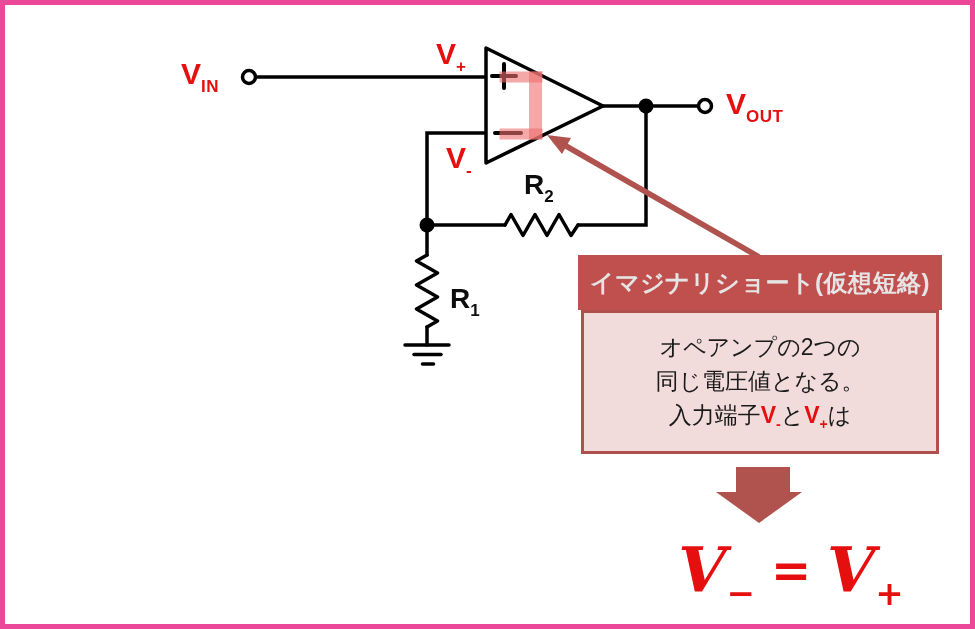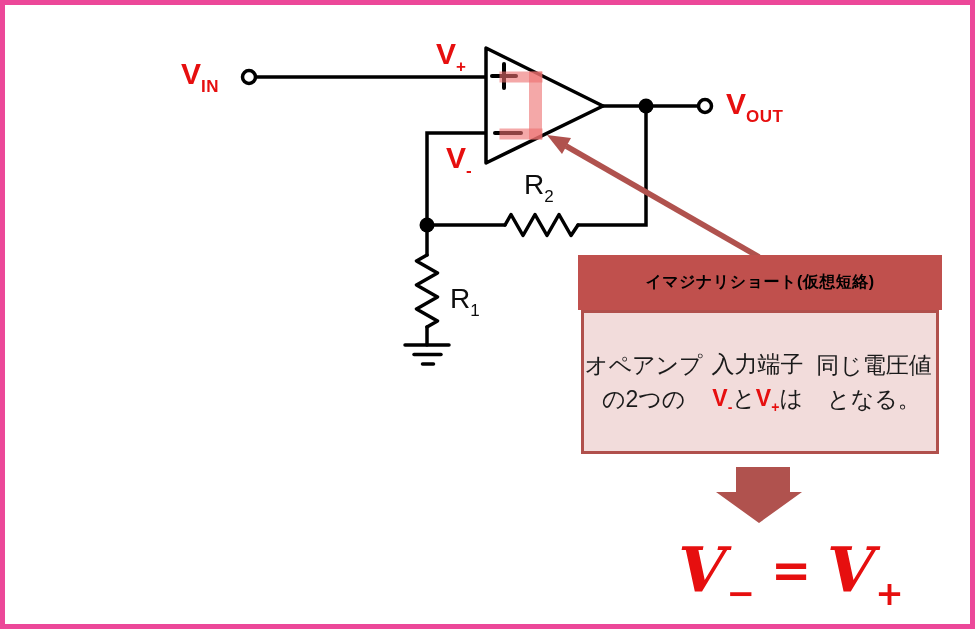--- a/index.html
+++ b/index.html
@@ -5,32 +5,32 @@
   html,body{margin:0;padding:0;background:#ffffff;}
   .canvas{
     position:relative;width:975px;height:629px;box-sizing:border-box;
     background:#ffffff;border:5px solid #ec4899;overflow:hidden;
     font-family:"Liberation Sans",sans-serif;
   }
   svg.layer{position:absolute;left:0;top:0;width:975px;height:629px;}
   
   .vlabel{position:absolute;font-weight:bold;color:#e60f0f;font-size:30px;line-height:1;white-space:nowrap;}
   .vlabel .sub{font-size:17px;position:relative;top:8px;letter-spacing:0.5px;}
-  .rlabel{position:absolute;font-weight:normal;color:#0d0d0d;font-size:28px;line-height:1;white-space:nowrap;}
+  .rlabel{position:absolute;font-weight:bold;color:#0d0d0d;font-size:28px;line-height:1;white-space:nowrap;}
   .rlabel .sub{font-size:17px;position:relative;top:8px;}
   
   .callout-header{
     position:absolute;left:573px;top:250px;width:364px;height:55px;
-    background:#c0504d;color:#000000;font-weight:bold;font-size:16px;
+    background:#c0504d;color:#e5e5e5;font-weight:bold;font-size:24px;
     display:flex;align-items:center;justify-content:center;letter-spacing:0.5px;
   }
   .callout-body{
     position:absolute;left:576px;top:305px;width:358px;height:144px;box-sizing:border-box;
     background:#f2dcdb;border:3px solid #b0504c;
-    display:flex;align-items:center;justify-content:center;
+    display:flex;flex-direction:column;align-items:center;justify-content:center;
     font-size:23px;color:#1a1a1a;line-height:34px;text-align:center;
   }
   .callout-body .redv{color:#e60f0f;font-weight:bold;}
   .callout-body .redv .sub{font-size:14px;position:relative;top:6px;font-weight:bold;}
   
   .formula{
     position:absolute;left:628px;top:534px;width:316px;height:86px;
     display:flex;align-items:baseline;justify-content:center;
     color:#e60f0f;font-family:"DejaVu Serif",serif;font-weight:bold;white-space:nowrap;
   }
@@ -94,24 +94,24 @@
   <div class="vlabel" style="left:441px;top:138px;"><span>V</span><span class="sub">-</span></div>
   <div class="vlabel" style="left:721px;top:84px;text-align:center;"><span>V</span><span class="sub">OUT</span></div>
   <div class="rlabel" style="left:519px;top:166px;"><span>R</span><span class="sub">2</span></div>
   <div class="rlabel" style="left:445px;top:280px;"><span>R</span><span class="sub">1</span></div>
 
   <div class="callout-header">
     <span>イマジナリショート(仮想短絡)</span>
   </div>
   <div class="callout-body">
     <div>オペアンプの2つの</div>
+    <div>同じ電圧値となる。</div>
     <div>
       <span>入力端子</span><span class="redv"><span>V</span><span class="sub">-</span></span><span>と</span><span class="redv"><span>V</span><span class="sub">+</span></span><span>は</span>
     </div>
-    <div>同じ電圧値となる。</div>
   </div>
 
   <div class="formula">
     <span class="fV">V</span>
     <span class="fsub">−</span>
     <span class="feq">=</span>
     <span class="fV">V</span>
     <span class="fsub">+</span>
   </div>
 

